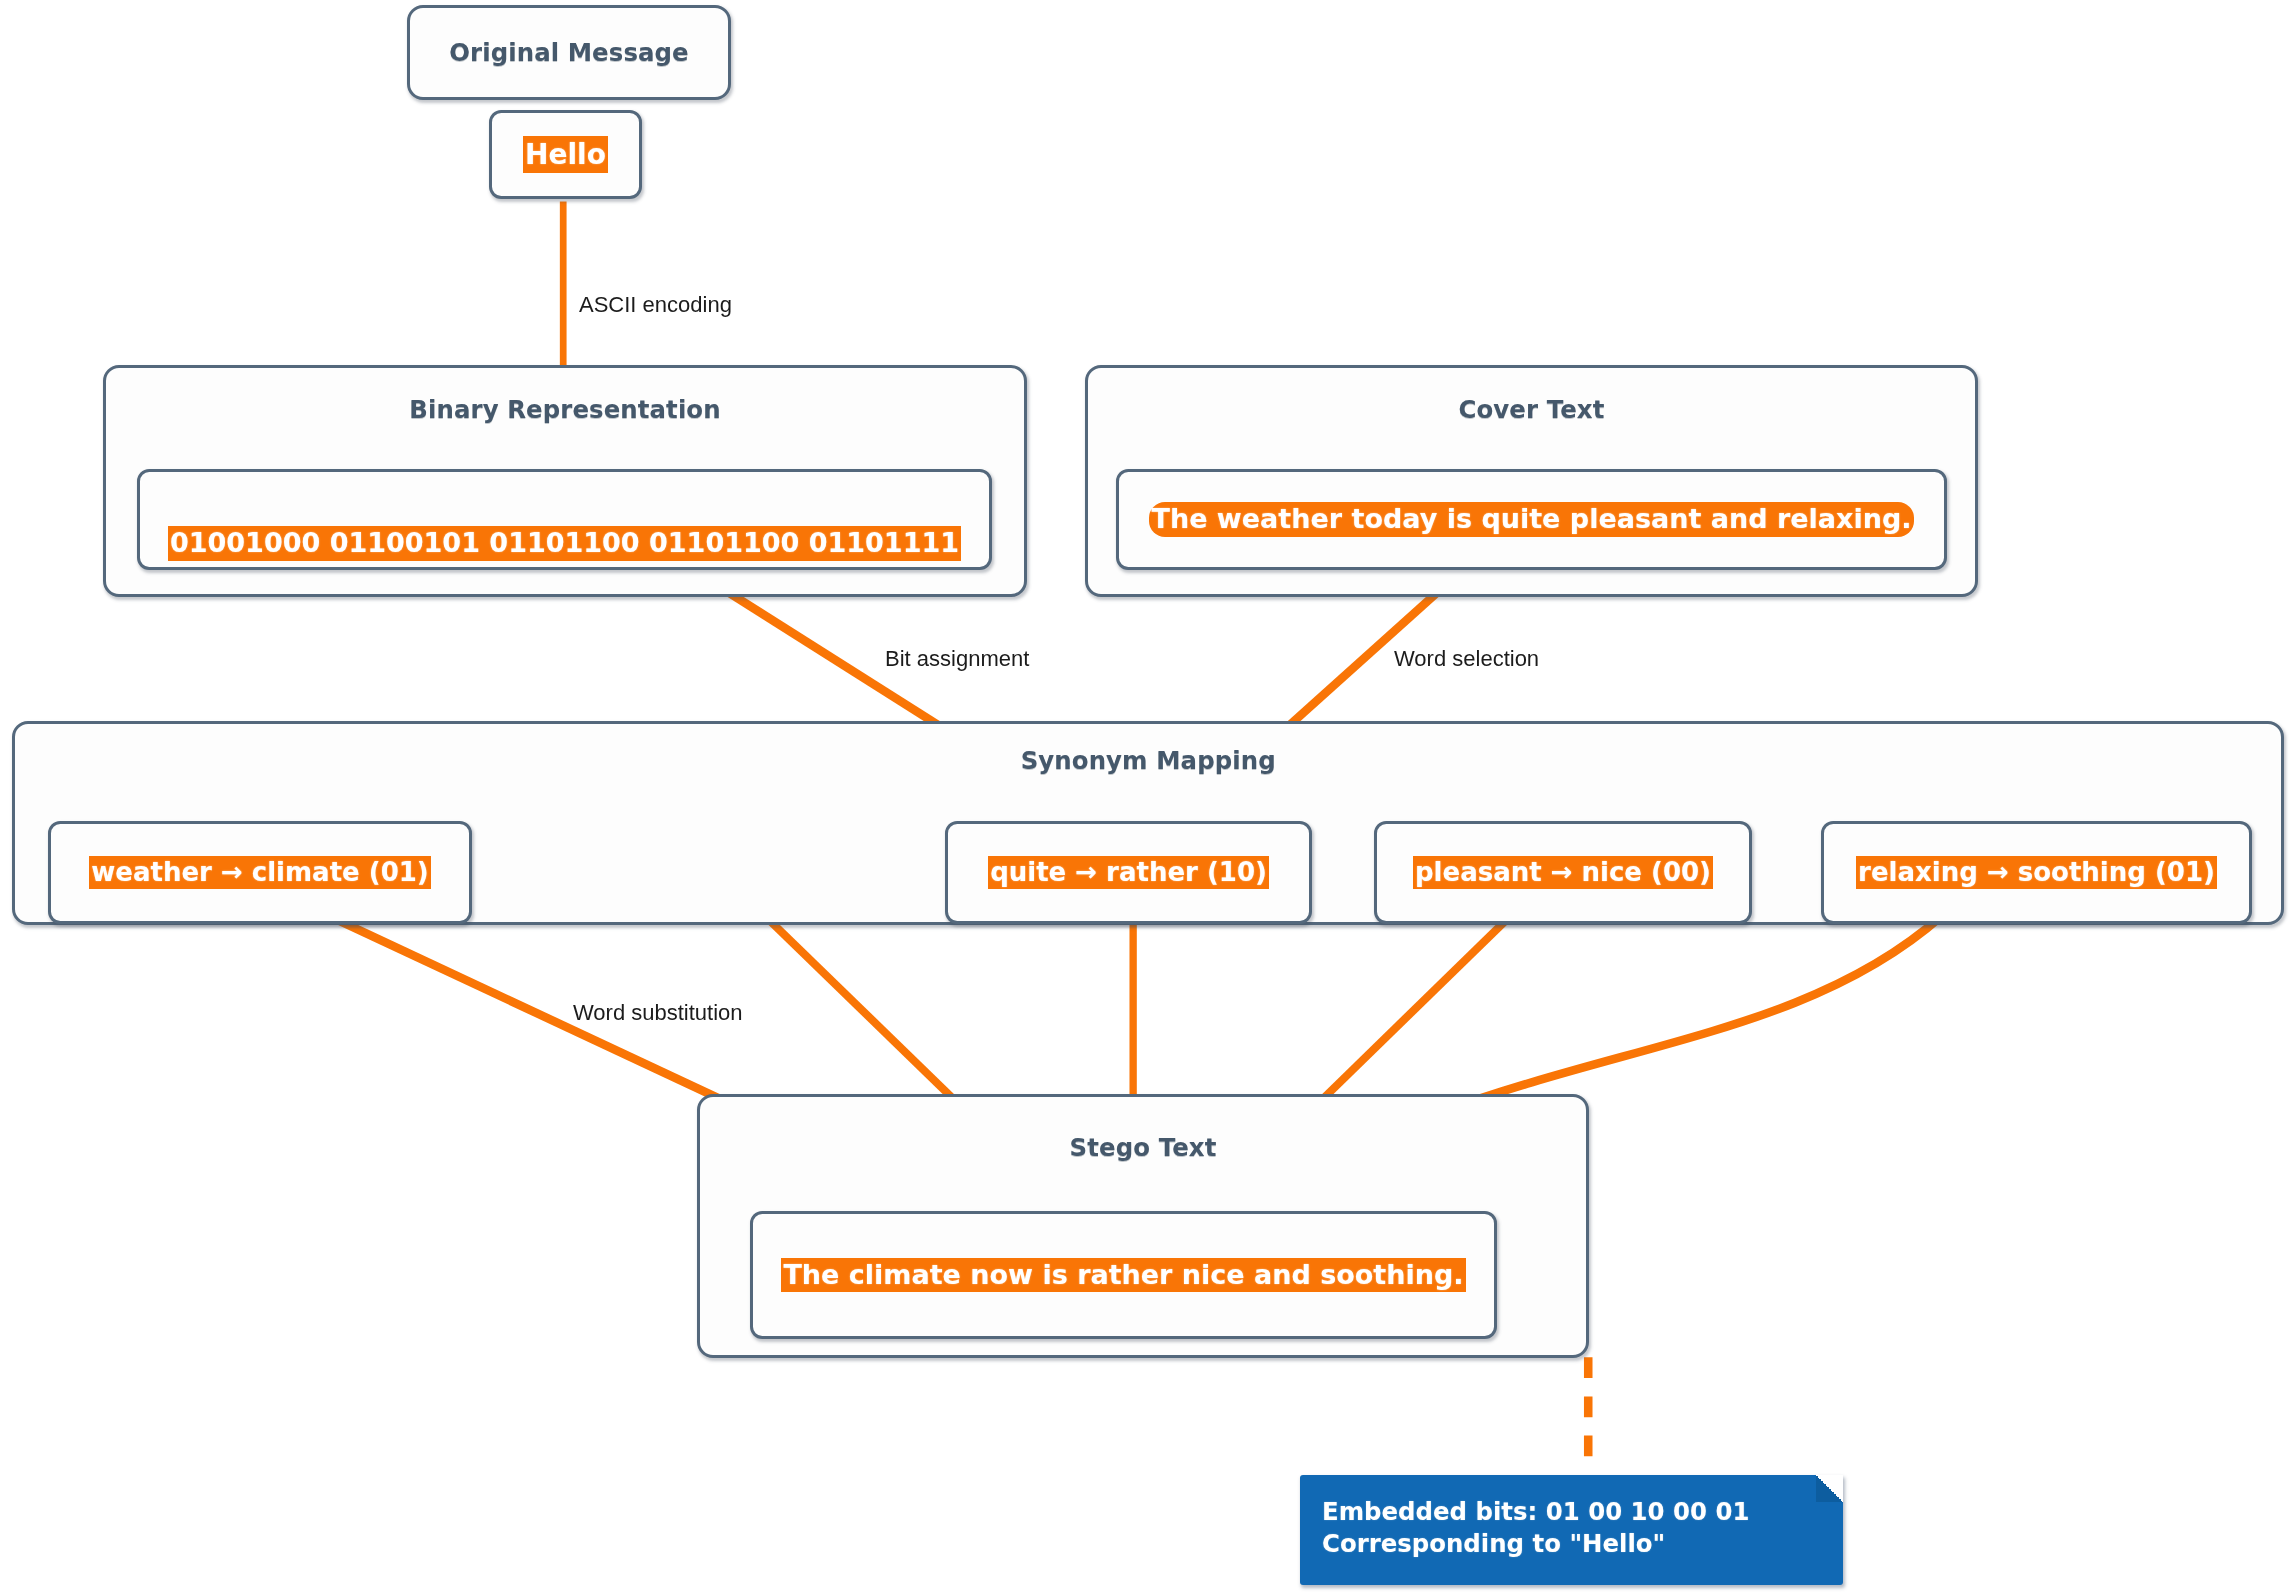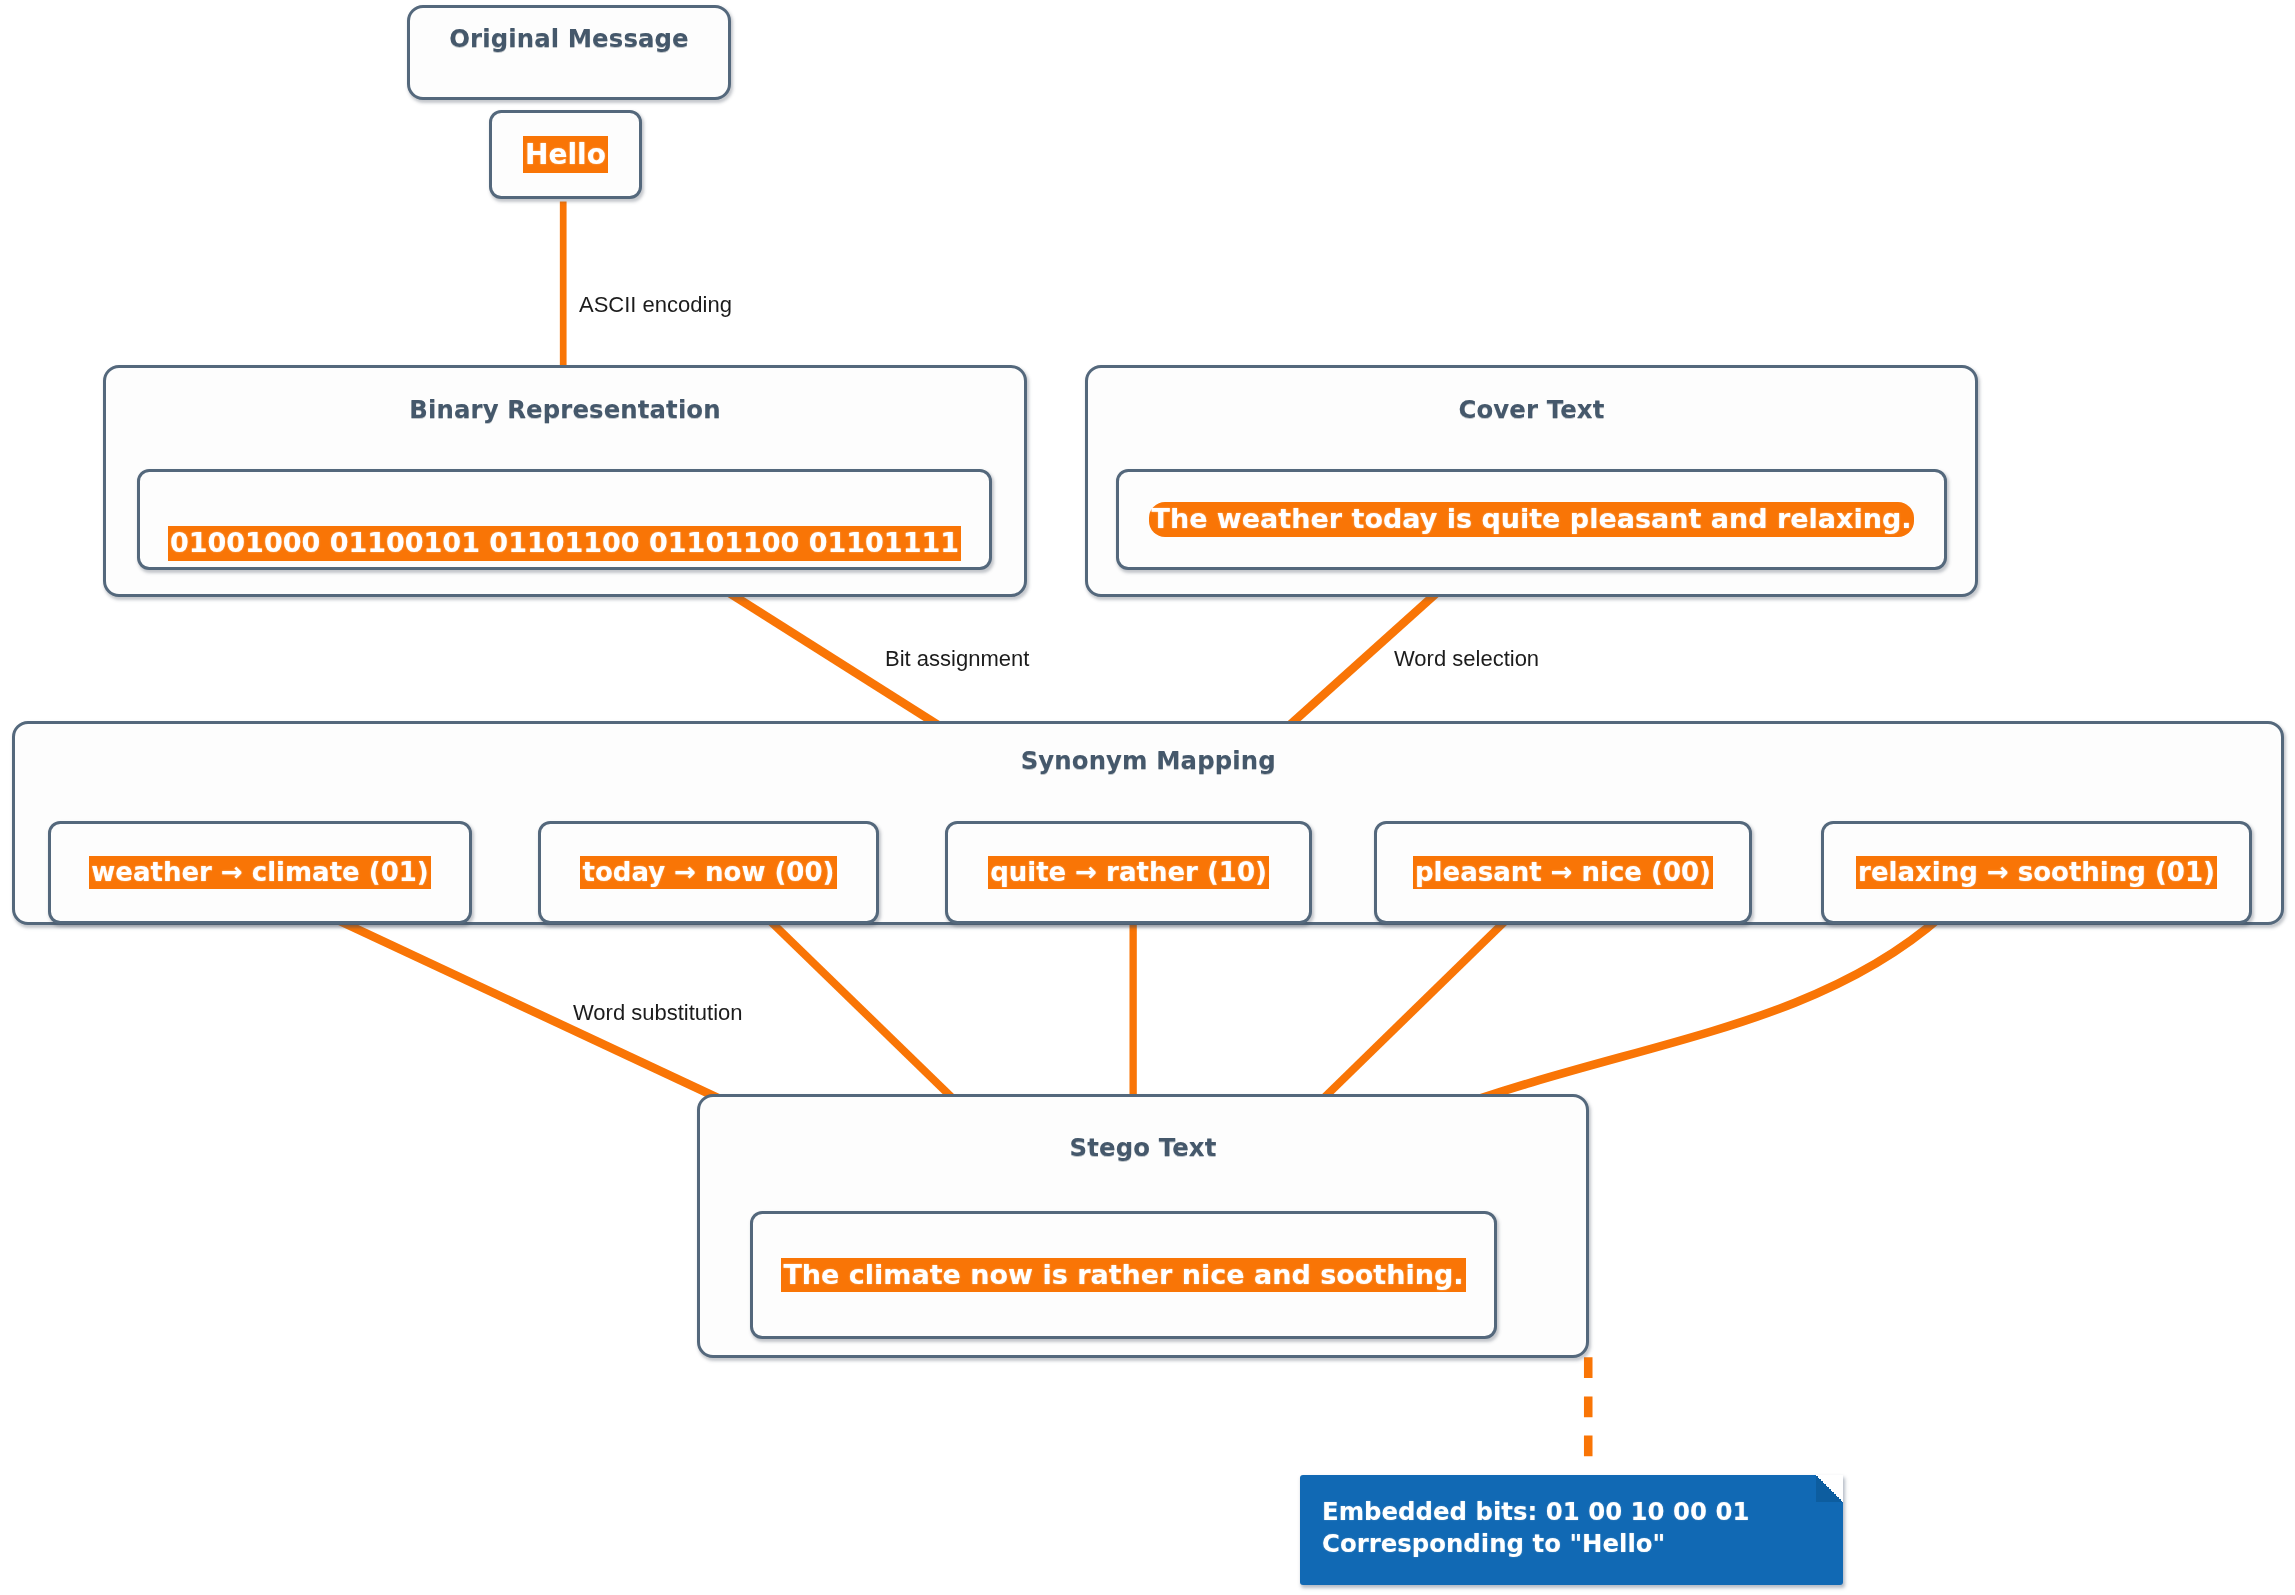--- a/index.html
+++ b/index.html
@@ -126,21 +126,21 @@
     <line x1="1855" y1="1500" x2="1855" y2="1975" stroke="#f97506" stroke-width="12" marker-end="url(#ah)"></line>
 
     <line x1="2472" y1="1500" x2="1985" y2="1975" stroke="#f97506" stroke-width="13" marker-end="url(#ah)"></line>
 
     <path d="M3178,1500 C2900,1745 2480,1700 2035,1975" fill="none" stroke="#f97506" stroke-width="14" marker-end="url(#ah)"></path>
 
     <line x1="2600" y1="2222" x2="2600" y2="2400" stroke="#f97506" stroke-width="14" stroke-dasharray="34 30"></line>
   </svg>
 
   <div class="node" style="left:407px; top:4.9px; width:324px; height:95px;">
-    <div class="node-title" style="top:16px;text-align:center;">Original Message</div>
+    <div class="node-title" style="top:30px;text-align:center;">Original Message</div>
   </div>
   <div class="leaf" style="left:489px; top:110px; width:153px; height:89px;">
     <span class="hl" style="font-size:28px;">Hello</span>
   </div>
 
   <div class="node" style="left:103px; top:365px; width:924px; height:232px;">
     <div class="node-title" style="top:27px;">Binary Representation</div>
   </div>
   <div class="leaf" style="left:137px; top:469px; width:855px; height:101px;">
     <span class="hl" style="font-size:27px;margin-top:48px;">01001000 01100101 01101100 01101100 01101111</span>
@@ -154,23 +154,20 @@
   </div>
 
   <div class="node" style="left:12.2px; top:721px; width:2272px; height:204px;">
     <div class="node-title" style="top:22px;">Synonym Mapping</div>
   </div>
 
   <div class="leaf" style="left:48px; top:821px; width:424px; height:103px;">
     <span class="hl" style="font-size:26px;">weather → climate (01)</span>
   </div>
 
-  <div class="leaf" style="left:538px; top:821px; width:341px; height:103px;">
-    <span class="hl" style="font-size:26px;">today → now (00)</span>
-  </div>
 
   <div class="leaf" style="left:945px; top:821px; width:367px; height:103px;">
     <span class="hl" style="font-size:26px;">quite → rather (10)</span>
   </div>
 
   <div class="leaf" style="left:1374px; top:821px; width:378px; height:103px;">
     <span class="hl" style="font-size:26px;">pleasant → nice (00)</span>
   </div>
 
   <div class="leaf" style="left:1821px; top:821px; width:431px; height:103px;">

